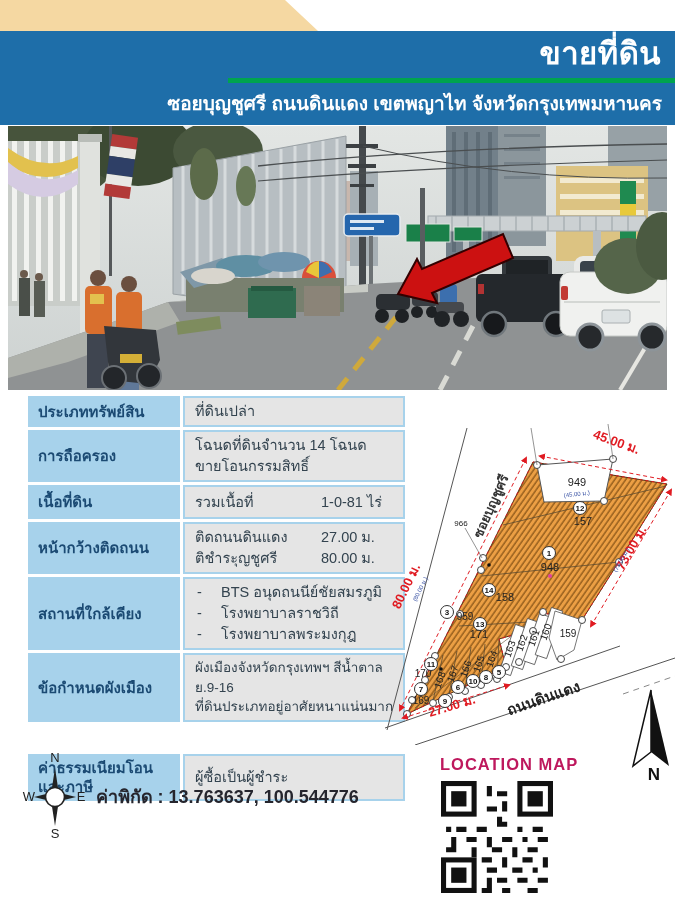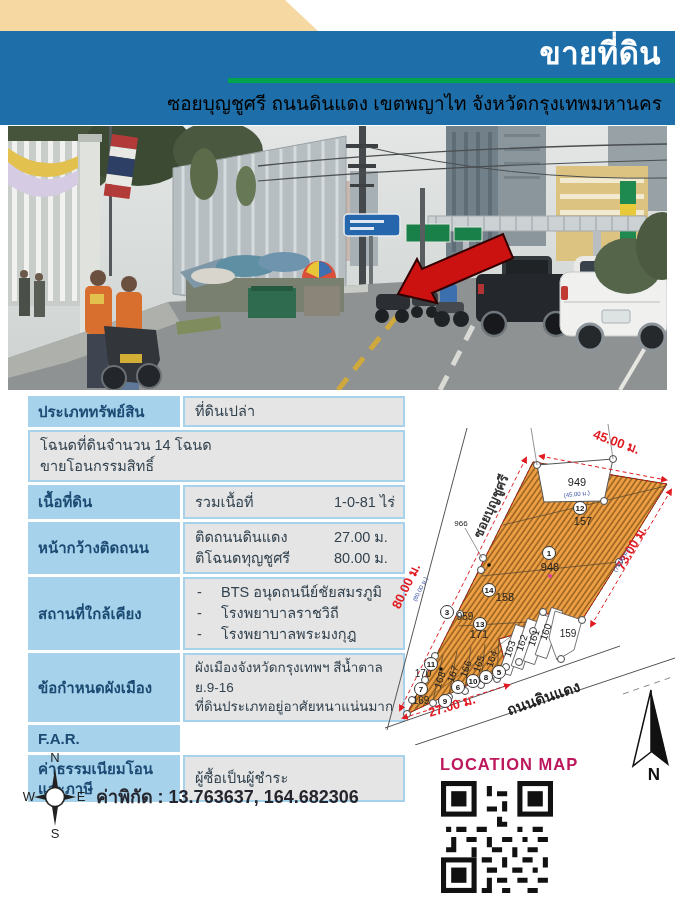--- a/index.html
+++ b/index.html
@@ -5,33 +5,33 @@
   html,body{margin:0;padding:0;background:#ffffff;}
   #page{position:relative;width:675px;height:900px;background:#ffffff;overflow:hidden;
         font-family:"Liberation Sans","DejaVu Sans",sans-serif;}
   
   .corner-tan{position:absolute;left:0;top:0;width:320px;height:31px;background:#f5d8a2;
               clip-path:polygon(0 0,285px 0,318px 100%,0 100%);}
   .header{position:absolute;left:0;top:31px;width:675px;height:94px;background:#1e6ea9;}
   .header .title{position:absolute;right:14px;top:2px;color:#ffffff;font-weight:bold;
                  font-size:31px;line-height:42px;letter-spacing:.5px;}
   .header .green-line{position:absolute;left:228px;right:0;top:47px;height:5px;background:#00a44f;}
-  .header .subtitle{position:absolute;right:13px;top:57px;color:#000000;font-weight:normal;font-size:19px;}
+  .header .subtitle{position:absolute;right:13px;top:57px;color:#ffffff;font-weight:bold;font-size:19px;}
   
   .photo{position:absolute;left:8px;top:126px;width:659px;height:264px;background:#d9dcda;}
   
   .tbl{position:absolute;left:8px;top:396px;width:377px;display:flex;flex-direction:column;gap:3px;padding-left:20px;}
   .trow{display:flex;gap:3px;}
   .tlabel{width:152px;flex:0 0 152px;background:#a7d2eb;color:#1b4a73;font-weight:bold;
           font-size:15px;line-height:1.3;display:flex;flex-direction:column;justify-content:center;
           padding:4px 6px 4px 10px;box-sizing:border-box;}
   .tval{flex:1;background:#e5e5e5;border:2px solid #a7d2eb;color:#33434f;font-size:14.5px;
         line-height:1.45;display:flex;flex-direction:column;justify-content:center;
         padding:3px 6px 3px 10px;box-sizing:border-box;}
-  .pair{display:flex;gap:13px;}
+  .pair{display:flex;}
   .pair .nm{width:126px;flex:0 0 126px;}
   .bline{display:flex;}
   .bline .dash{width:24px;flex:0 0 24px;text-align:left;padding-left:2px;}
   
   .map{position:absolute;left:385px;top:398px;width:290px;height:347px;}
   
   .compass{position:absolute;left:22px;top:748px;}
   .coords{position:absolute;left:96px;top:782px;font-size:18px;font-weight:bold;color:#25252d;}
   .locmap-label{position:absolute;left:440px;top:755px;font-size:16.5px;font-weight:bold;
                 color:#be185d;letter-spacing:1px;}
@@ -264,20 +264,21 @@
   </div>
 
   <div class="tbl">
     <div class="trow" style="min-height:30px">
       <div class="tlabel">ประเภททรัพย์สิน</div>
       <div class="tval">
           <span>ที่ดินเปล่า</span>
         </div>
     </div>
     <div class="trow" style="min-height:44px">
+      <div class="tlabel">การถือครอง</div>
       <div class="tval">
         <div>โฉนดที่ดินจำนวน 14 โฉนด</div>
         <div> ขายโอนกรรมสิทธิ์</div>
       </div>
     </div>
     <div class="trow" style="min-height:34px">
       <div class="tlabel">เนื้อที่ดิน</div>
       <div class="tval">
         <div class="pair">
           <span class="nm">รวมเนื้อที่</span>
@@ -286,21 +287,21 @@
       </div>
     </div>
     <div class="trow" style="min-height:46px">
       <div class="tlabel">หน้ากว้างติดถนน</div>
       <div class="tval">
         <div class="pair">
           <span class="nm">ติดถนนดินแดง</span>
           <span>27.00 ม.</span>
         </div>
         <div class="pair">
-          <span class="nm">ติโฉนดทุญชูศรี</span>
+          <span class="nm">ติชำระุญชูศรี</span>
           <span>80.00 ม.</span>
         </div>
       </div>
     </div>
     <div class="trow" style="min-height:60px">
       <div class="tlabel">สถานที่ใกล้เคียง</div>
       <div class="tval">
         <div class="bline">
             <span class="dash">-</span>
             <span>BTS อนุดถนนีย์ชัยสมรภูมิ</span>
@@ -316,21 +317,20 @@
       </div>
     </div>
     <div class="trow" style="min-height:42px">
       <div class="tlabel">ข้อกำหนดผังเมือง</div>
       <div class="tval" style="font-size:13.5px">
         <div>ผังเมืองจังหวัดกรุงเทพฯ  สีน้ำตาล ย.9-16</div>
         <div>ที่ดินประเภทอยู่อาศัยหนาแน่นมาก</div>
       </div>
     </div>
     <div class="trow" style="min-height:26px">
-      <div class="tlabel">F.A.R.</div>
     </div>
     <div class="trow" style="min-height:46px">
       <div class="tlabel">
         <div>ค่าธรรมเนียมโอน</div>
         <div>และภาษี</div>
       </div>
       <div class="tval">
           <span>ผู้ซื้อเป็นผู้ชำระ</span>
         </div>
     </div>
@@ -511,21 +511,21 @@
       <g fill="#222">
         <polygon points="33,20 37,46 33,40 29,46"></polygon>
         <polygon points="33,78 37,52 33,58 29,52"></polygon>
         <polygon points="12,49 28,45 24,49 28,53"></polygon>
         <polygon points="54,49 38,45 42,49 38,53"></polygon>
       </g>
       <circle cx="33" cy="49" r="9.5" fill="#ffffff" stroke="#222" stroke-width="1.6"></circle>
     </svg>
   </div>
 
-  <div class="coords">ค่าพิกัด : 13.763637, 164.682306</div>
+  <div class="coords">ค่าพิกัด : 13.763637, 100.544776</div>
 
   <div class="locmap-label">LOCATION MAP</div>
   <div class="qr">
     <svg width="112" height="112" viewBox="0 0 110 110">
       <rect width="110" height="110" fill="#ffffff"></rect>
       <g fill="#111111">
         <rect x="0" y="0" width="35" height="35"></rect>
           <rect x="75" y="0" width="35" height="35"></rect>
           <rect x="0" y="75" width="35" height="35"></rect>
       </g>

